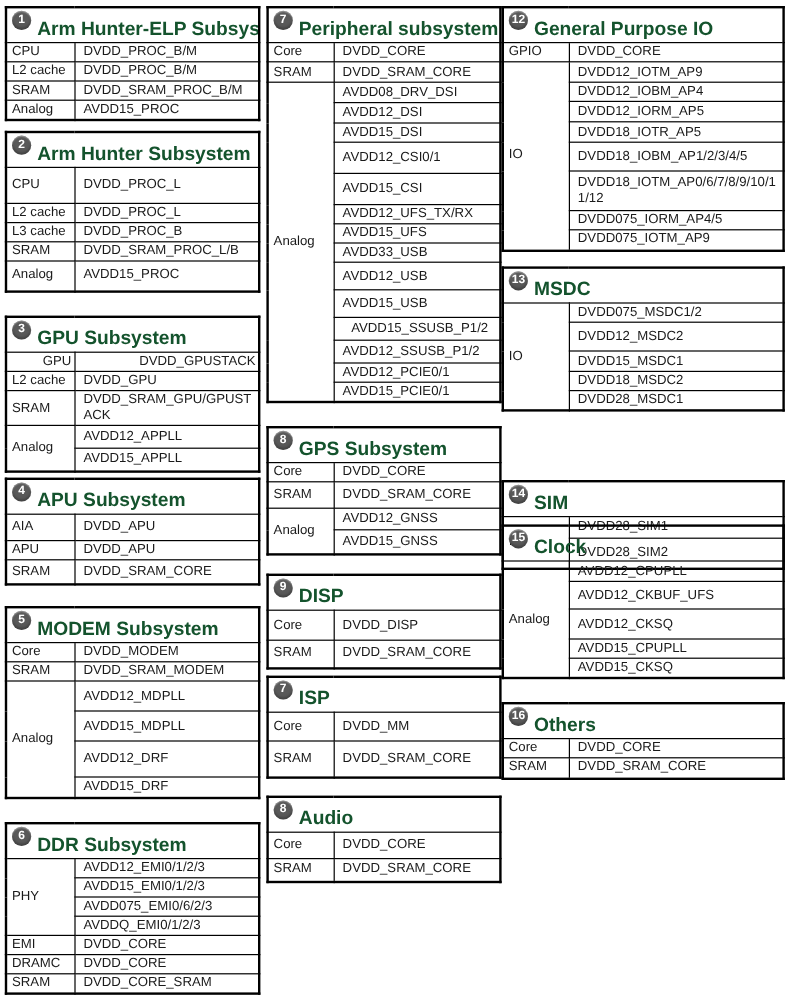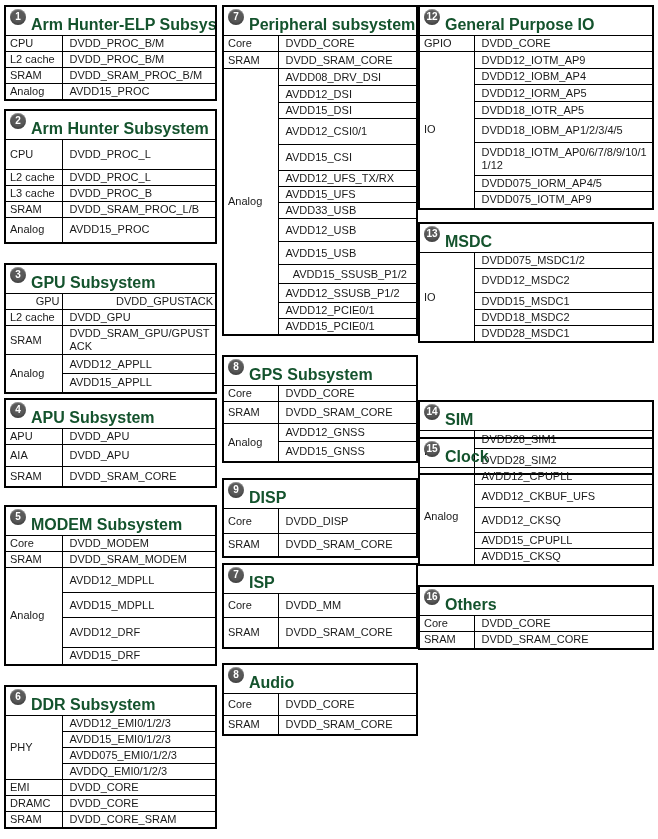--- a/index.html
+++ b/index.html
@@ -159,28 +159,28 @@
         </colgroup>
       <thead>
         <tr>
           <th class="hdr" colspan="2">
             <span class="badge">4</span>
             <span class="title">APU Subsystem</span>
           </th>
         </tr>
       </thead>
       <tbody>
-          <tr style="height: 16px;">
-            <td class="label" rowspan="1">APU</td>
-            <td class="val">DVDD_APU</td>
-          </tr>
           <tr style="height: 22px;">
             <td class="label" rowspan="1">AIA</td>
             <td class="val">DVDD_APU</td>
           </tr>
+          <tr style="height: 16px;">
+            <td class="label" rowspan="1">APU</td>
+            <td class="val">DVDD_APU</td>
+          </tr>
           <tr style="height: 20px;">
             <td class="label" rowspan="1">SRAM</td>
             <td class="val">DVDD_SRAM_CORE</td>
           </tr>
         </tbody>
     </table>
   </div>
 
   <div class="tbl-wrap" style="left: 4px; top: 505px; width: 213px;">
     <table class="subsys">
@@ -238,21 +238,21 @@
       </thead>
       <tbody>
           <tr style="height: 16px;">
             <td class="label" rowspan="4">PHY</td>
             <td class="val">AVDD12_EMI0/1/2/3</td>
           </tr>
           <tr style="height: 16px;">
             <td class="val">AVDD15_EMI0/1/2/3</td>
           </tr>
           <tr style="height: 16px;">
-            <td class="val">AVDD075_EMI0/1/2/3</td>
+            <td class="val">AVDD075_EMI0/6/2/3</td>
           </tr>
           <tr style="height: 16px;">
             <td class="val">AVDDQ_EMI0/1/2/3</td>
           </tr>
           <tr style="height: 16px; margin-left: 48px;">
             <td class="label" rowspan="1">EMI</td>
             <td class="val">DVDD_CORE</td>
           </tr>
           <tr style="height: 16px;">
             <td class="label" rowspan="1">DRAMC</td>

